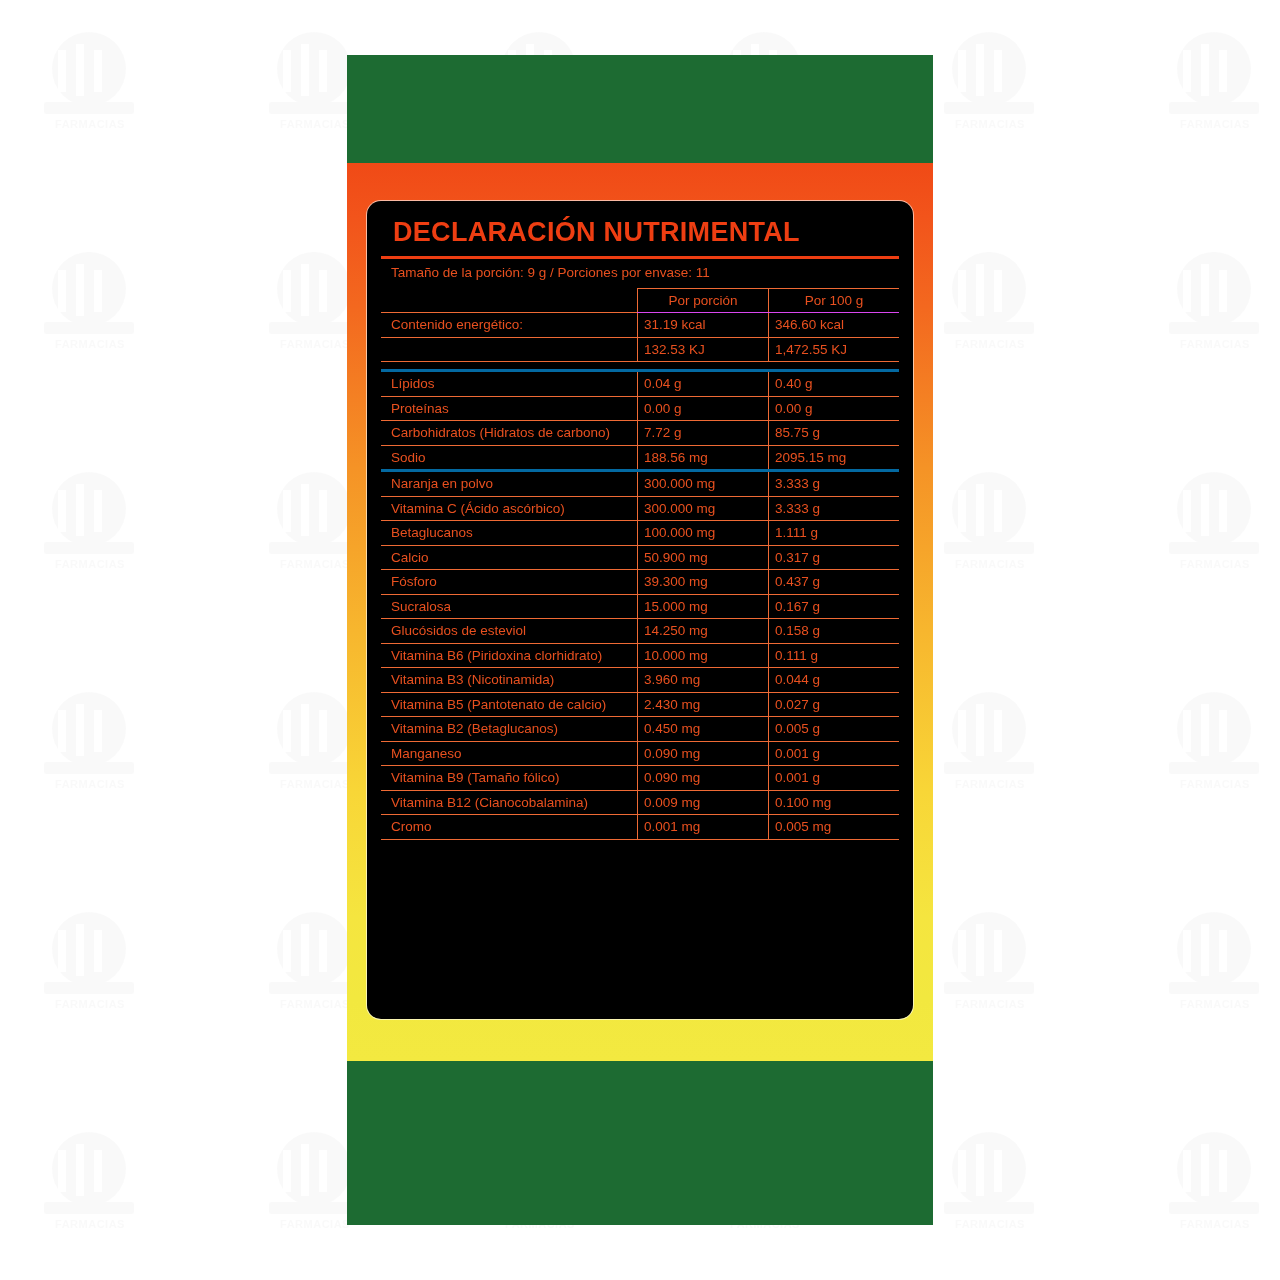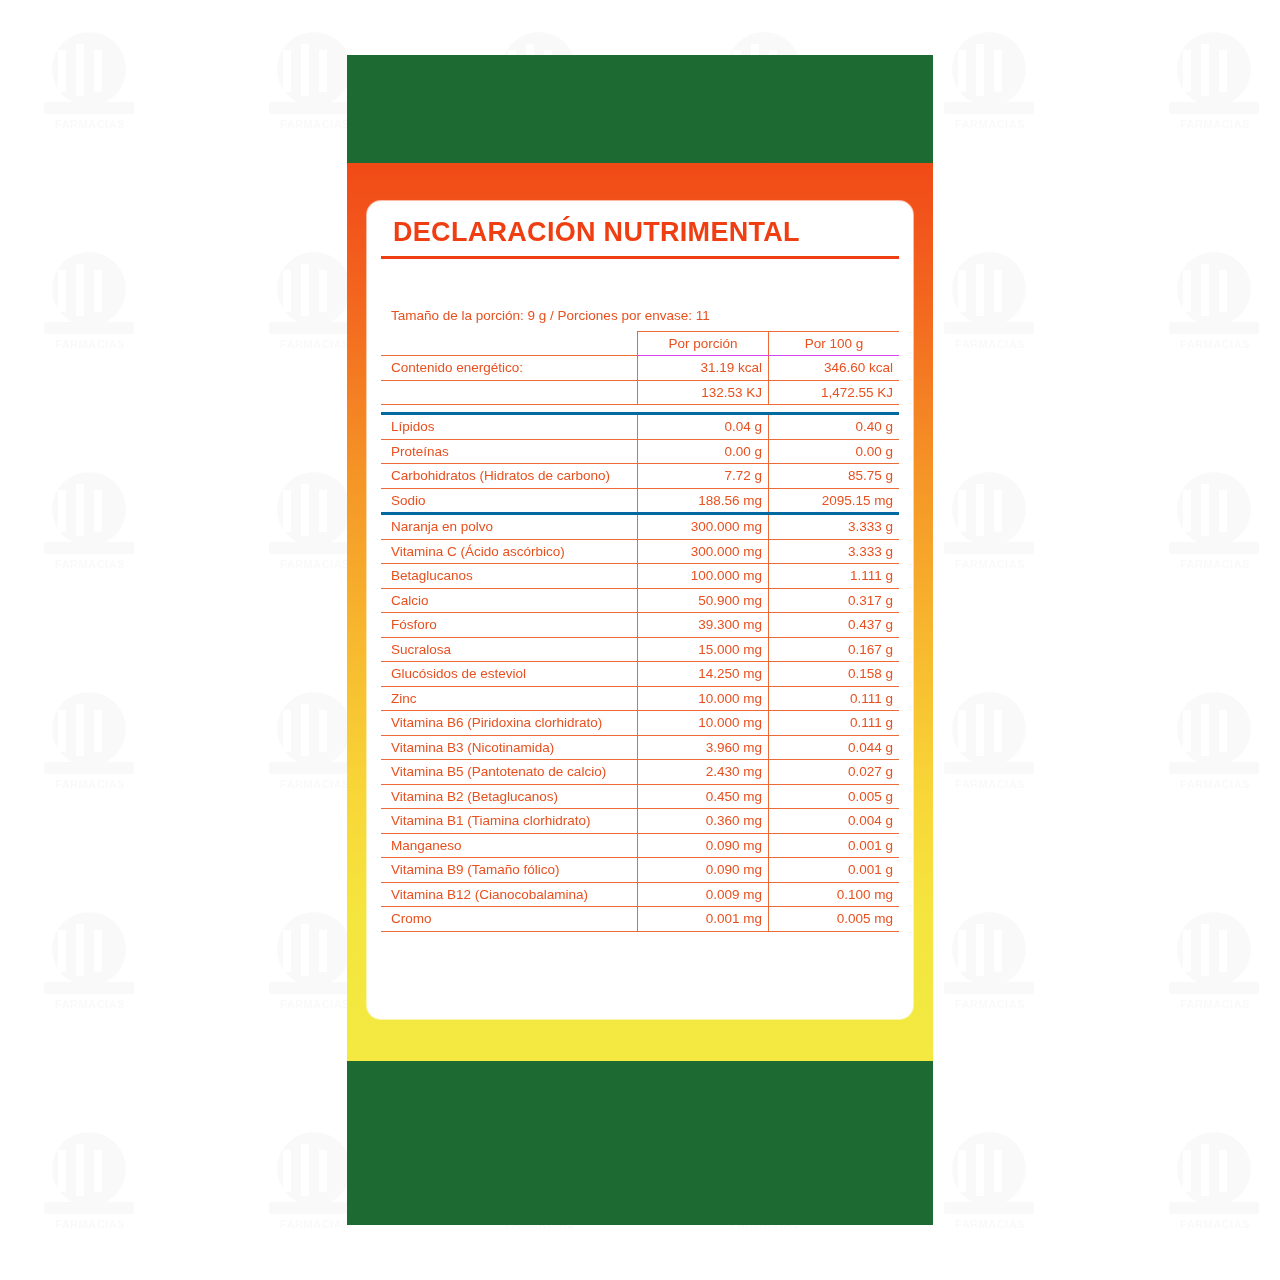--- a/index.html
+++ b/index.html
@@ -82,21 +82,21 @@
     background: linear-gradient(to bottom, #f04a16 0%, #f2541b 6%, #f3681f 16%, #f59326 34%, #f7b62e 52%, #f8d637 70%, #f5e53f 84%, #f2e83f 93%, #f3e940 100%);
   }
 
   
   #nutrition-label {
     position: absolute;
     left: 20px;
     top: 146px;
     width: 546px;
     height: 818px;
-    background: #ffffff;
+    background: #000000;
     border-radius: 14px;
     box-shadow: 0 0 0 1px rgba(255,255,255,0.6);
     padding: 0;
     box-sizing: border-box;
   }
   #label-inner {
     position: absolute;
     left: 14px;
     top: 14px;
     right: 14px;
@@ -109,35 +109,34 @@
     letter-spacing: 0.3px;
     padding: 2px 0 8px 12px;
     border-bottom: 3px solid #ee3e12;
     white-space: nowrap;
   }
   .ntable {
     width: 100%;
     border-collapse: collapse;
     color: #e8501f;
     font-size: 13.5px;
-    margin-top: 43px;
   }
   .ntable td {
     border: 1px solid #ee6a35;
     padding: 4px 6px;
     line-height: 1.15;
     white-space: nowrap;
   }
   td.name {
     text-align: left;
     padding-left: 10px;
     border-left: none;
   }
   td.v1, td.v2 {
-    text-align: right;
+    text-align: left;
     width: 118px;
   }
   td.v2 { border-right: none; }
   tr.serving td {
     border-top: none;
     border-left: none;
     border-right: none;
     border-bottom: none;
     padding-top: 6px;
     padding-bottom: 7px;
@@ -539,50 +538,40 @@
               <td class="name">Sucralosa</td>
               <td class="v1">15.000 mg</td>
               <td class="v2">0.167 g</td>
             </tr>
             <tr>
               <td class="name">Glucósidos de esteviol</td>
               <td class="v1">14.250 mg</td>
               <td class="v2">0.158 g</td>
             </tr>
             <tr>
-              <td class="name">Zinc</td>
-              <td class="v1">10.000 mg</td>
-              <td class="v2">0.111 g</td>
-            </tr>
-            <tr>
               <td class="name">Vitamina B6 (Piridoxina clorhidrato)</td>
               <td class="v1">10.000 mg</td>
               <td class="v2">0.111 g</td>
             </tr>
             <tr>
               <td class="name">Vitamina B3 (Nicotinamida)</td>
               <td class="v1">3.960 mg</td>
               <td class="v2">0.044 g</td>
             </tr>
             <tr>
               <td class="name">Vitamina B5 (Pantotenato de calcio)</td>
               <td class="v1">2.430 mg</td>
               <td class="v2">0.027 g</td>
             </tr>
             <tr>
               <td class="name">Vitamina B2 (Betaglucanos)</td>
               <td class="v1">0.450 mg</td>
               <td class="v2">0.005 g</td>
             </tr>
             <tr>
-              <td class="name">Vitamina B1 (Tiamina clorhidrato)</td>
-              <td class="v1">0.360 mg</td>
-              <td class="v2">0.004 g</td>
-            </tr>
-            <tr>
               <td class="name">Manganeso</td>
               <td class="v1">0.090 mg</td>
               <td class="v2">0.001 g</td>
             </tr>
             <tr>
               <td class="name">Vitamina B9 (Tamaño fólico)</td>
               <td class="v1">0.090 mg</td>
               <td class="v2">0.001 g</td>
             </tr>
             <tr>

